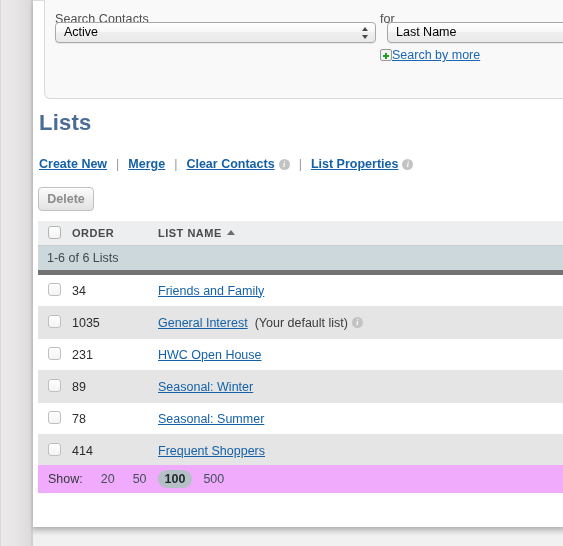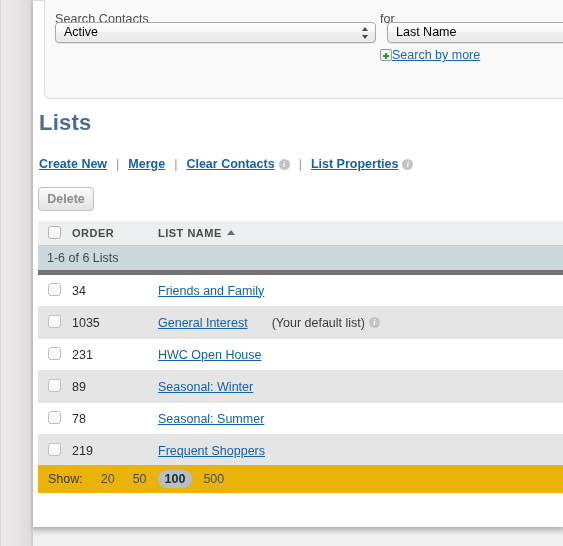--- a/index.html
+++ b/index.html
@@ -290,32 +290,32 @@
   }
   .hdr-check { border-color: #b3b3b3; }
 
   .list-link {
     color: #1461a8;
     text-decoration: underline;
     cursor: pointer;
   }
   .default-note {
     color: #3b3b3b;
-    margin-left: 24px;
+    margin-left: 7px;
   }
 
   
   #show-bar {
     position: absolute;
     left: 5px;
     top: 465px;
     width: 526px;
     height: 28px;
     box-sizing: border-box;
-    background: #eab308;
+    background: #f0abfc;
     display: flex;
     align-items: center;
     padding-left: 10px;
     font-size: 12.5px;
     color: #34393b;
   }
   #show-bar .show-label { margin-right: 11px; }
   #show-bar .pg {
     color: #45505a;
     padding: 2px 7px;
@@ -426,21 +426,21 @@
             <td class="col-order">89</td>
             <td class="col-name"><span class="list-link">Seasonal: Winter</span></td>
           </tr>
           <tr class="odd">
             <td class="col-check"><span class="row-check"></span></td>
             <td class="col-order">78</td>
             <td class="col-name"><span class="list-link">Seasonal: Summer</span></td>
           </tr>
           <tr class="even">
             <td class="col-check"><span class="row-check"></span></td>
-            <td class="col-order">219</td>
+            <td class="col-order">414</td>
             <td class="col-name"><span class="list-link">Frequent Shoppers</span></td>
           </tr>
         </tbody>
     </table>
 
     <div id="show-bar">
       <span class="show-label">Show:</span>
       <span id="show-options"><span class="pg">20</span><span class="pg">50</span><span class="pg active">100</span><span class="pg">500</span></span>
     </div>
   </div>

